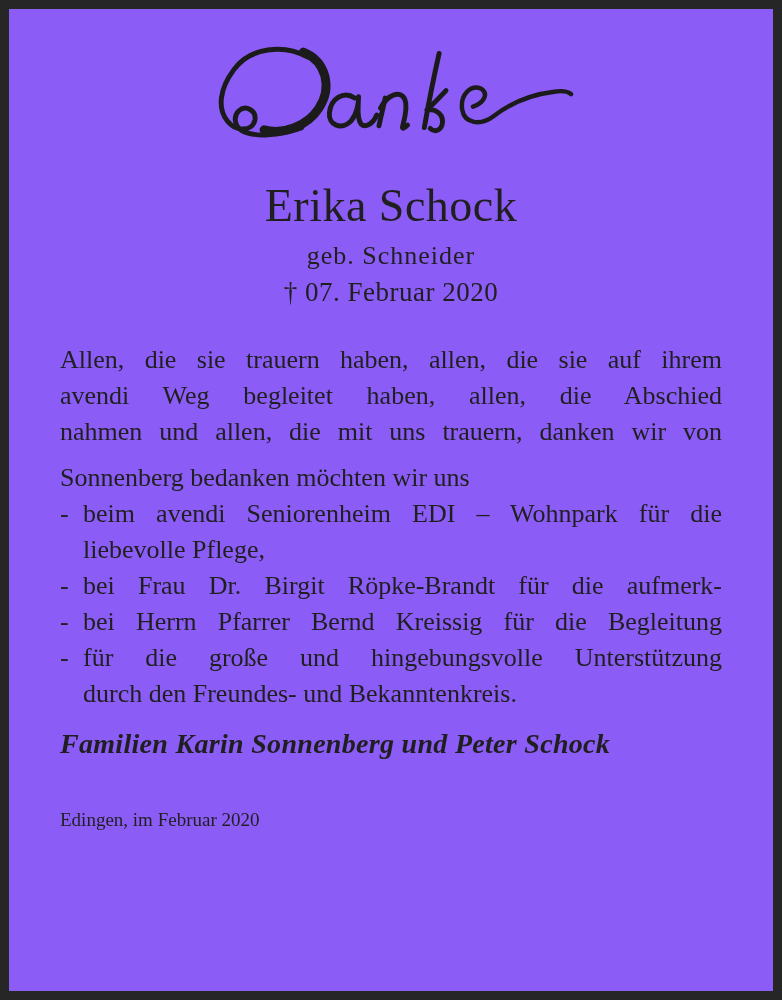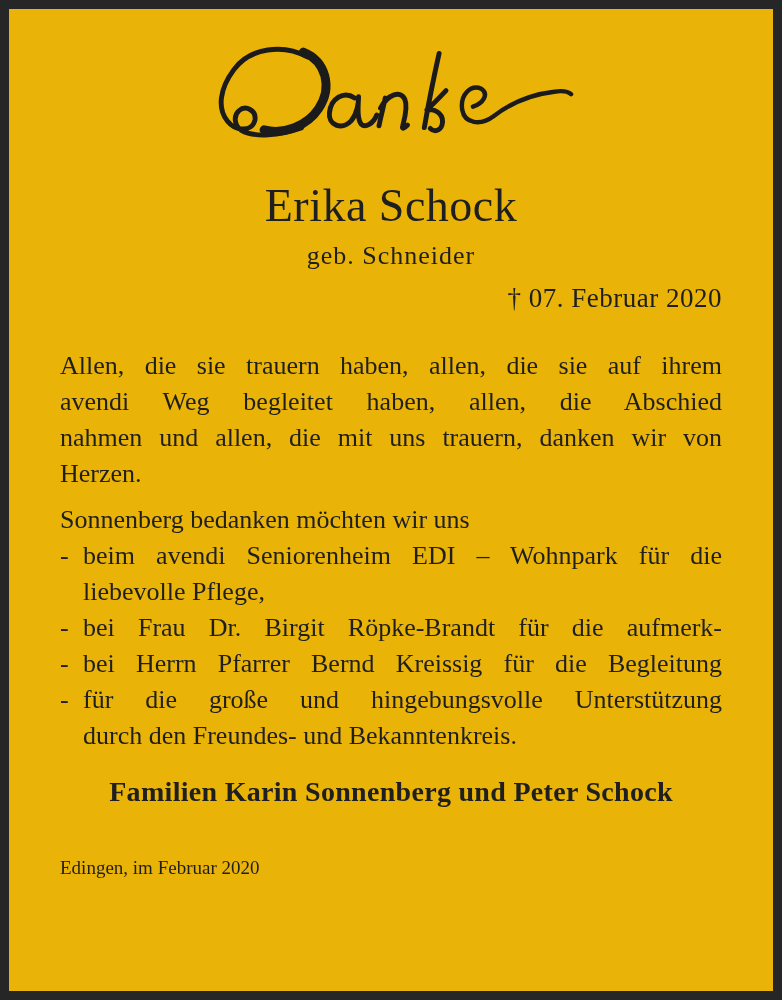--- a/index.html
+++ b/index.html
@@ -5,53 +5,53 @@
   * { margin: 0; padding: 0; box-sizing: border-box; }
   html, body { background: #ffffff; }
   body {
     width: 782px; height: 1000px;
     font-family: "Liberation Serif", "DejaVu Serif", serif;
     color: #1f1f1f;
   }
   .frame {
     width: 782px; height: 1000px;
     border: 9px solid #262626;
-    background: #eab308;
+    background: #8b5cf6;
     padding: 20px 51px 0 51px;
     overflow: hidden;
   }
   .danke-wrap { text-align: center; margin-top: 6px; }
   .danke-wrap svg { display: inline-block; transform: rotate(-1.5deg); }
   .sr-only {
     position: absolute; width: 1px; height: 1px;
     overflow: hidden; clip: rect(0 0 0 0); white-space: nowrap;
   }
   .name {
     margin-top: 20px;
     font-size: 46px; font-weight: 400;
     text-align: center; letter-spacing: 0.5px;
   }
   .maiden {
     margin-top: 9px;
     font-size: 26px; text-align: center; letter-spacing: 1px;
   }
   .death-date {
-    margin-top: 12px;
-    font-size: 27px; text-align: right; letter-spacing: 0.5px;
+    margin-top: 6px;
+    font-size: 27px; text-align: center; letter-spacing: 0.5px;
   }
   .body-block { margin-top: 34px; font-size: 26px; line-height: 36px; }
   .line { white-space: nowrap; hyphens: none; }
   .j { text-align: justify; text-align-last: justify; }
   .para2 { margin-top: 10px; }
   .bullet { position: relative; padding-left: 23px; }
   .bullet .marker { position: absolute; left: 0; top: 0; line-height: 36px; }
   .family {
-    margin-top: 22px;
+    margin-top: 16px;
     font-size: 28px; font-weight: 700;
-    text-align: center; letter-spacing: 0.3px;
+    text-align: left; letter-spacing: 0.3px; font-style: italic;
   }
   .place-date {
     margin-top: 42px;
     font-size: 19px; line-height: 36px;
   }
 </style>
 </head>
 <body>
 
 <div class="frame">
@@ -73,21 +73,20 @@
   <h1 class="name">Erika Schock</h1>
   <div class="maiden">geb. Schneider</div>
   <div class="death-date">† 07. Februar 2020</div>
 
   <div class="body-block">
 
     <div class="para1">
       <div class="line j">Allen, die sie trauern haben, allen, die sie auf ihrem</div>
       <div class="line j">avendi Weg begleitet haben, allen, die Abschied</div>
       <div class="line j">nahmen und allen, die mit uns trauern, danken wir von</div>
-      <div class="line">Herzen.</div>
     </div>
 
     <div class="para2 line">Sonnenberg bedanken möchten wir uns</div>
 
     <div>
       <div class="bullet">
         <span class="marker">-</span>
         <div class="line j">beim avendi Seniorenheim EDI – Wohnpark für die</div>
         <div class="line">liebevolle Pflege,</div>
       </div>

